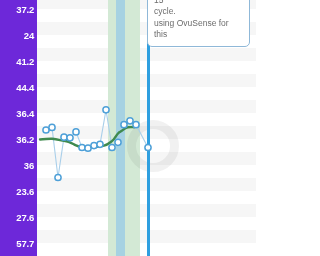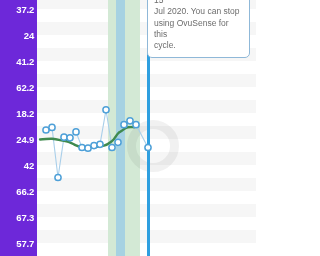--- a/index.html
+++ b/index.html
@@ -107,29 +107,28 @@
       <circle cx="130" cy="120.8" r="3.1"></circle>
       <circle cx="136" cy="124.7" r="3.1"></circle>
       <circle cx="148" cy="147.5" r="3.1"></circle>
     </g>
   </svg>
 
   <div id="y-axis">
     <div class="y-tick" style="top:5px">37.2</div>
     <div class="y-tick" style="top:31px">24</div>
     <div class="y-tick" style="top:57px">41.2</div>
-    <div class="y-tick" style="top:83px">62.2</div>
-    <div class="y-tick" style="top:109px">18.2</div>
-    <div class="y-tick" style="top:135px">24.9</div>
-    <div class="y-tick" style="top:161px">42</div>
-    <div class="y-tick" style="top:187px">66.2</div>
-    <div class="y-tick" style="top:213px">67.3</div>
+    <div class="y-tick" style="top:83px">44.4</div>
+    <div class="y-tick" style="top:109px">36.4</div>
+    <div class="y-tick" style="top:135px">36.2</div>
+    <div class="y-tick" style="top:161px">36</div>
+    <div class="y-tick" style="top:187px">23.6</div>
+    <div class="y-tick" style="top:213px">27.6</div>
     <div class="y-tick" style="top:239px">57.7</div>
   </div>
 
   <div id="ovulation-tooltip">
     <div>You ovulated on Wed 15</div>
-    <div>Jul 2020. You can stop</div>
+    <div>cycle.</div>
     <div>using OvuSense for this</div>
-    <div>cycle.</div>
   </div>
 
 </div>
 
 </body></html>

